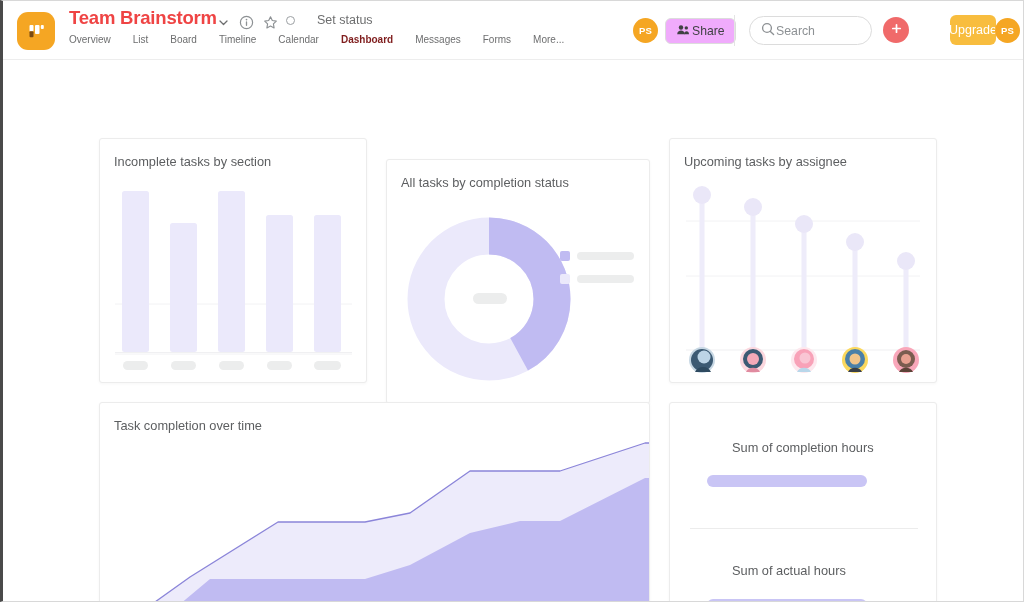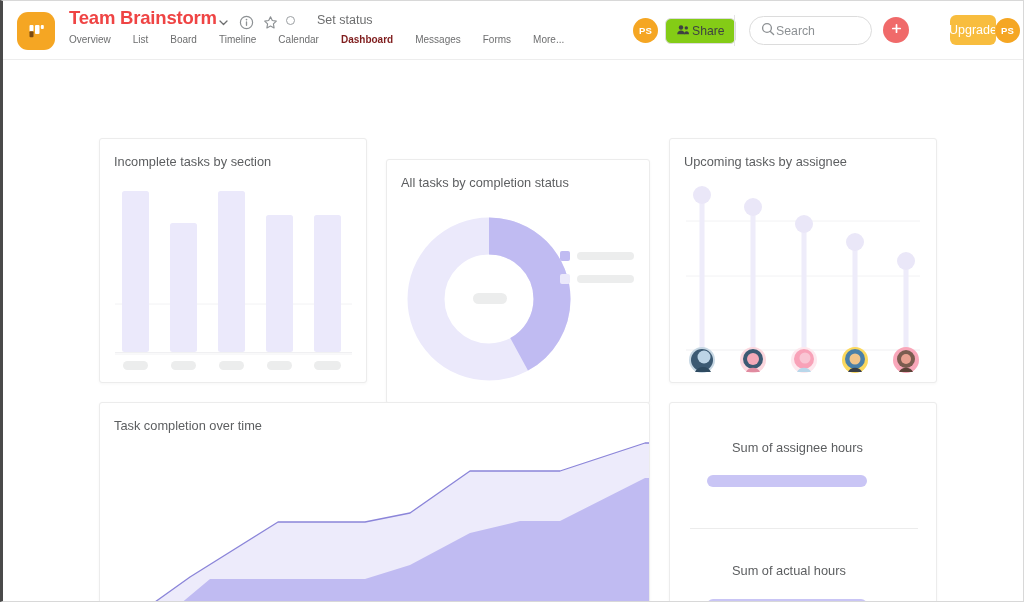--- a/index.html
+++ b/index.html
@@ -130,21 +130,21 @@
   .avatar-ps.a2 { left: 992px; }
 
   .share-btn {
     position: absolute;
     left: 662px;
     top: 17px;
     height: 26px;
     padding: 0 10px;
     border: 1px solid #dcdcdc;
     border-radius: 6px;
-    background: #84cc16;
+    background: #f0abfc;
     display: flex;
     align-items: center;
     gap: 2px;
     font-size: 12.2px;
     color: #3f4143;
     cursor: pointer;
   }
 
   .vdiv {
     position: absolute;
@@ -470,21 +470,21 @@
         <path d="M0,242 L0,240 L55,199 L90,174 L178,119 L265,119 L310,110 L370,68 L460,68 L545,40 L551,40 L551,244 L0,244 Z" fill="#edebfb"></path>
 
         <path d="M0,244 L0,243 L55,222 L110,176 L178,176 L265,176 L310,162 L370,130 L420,118 L460,118 L545,75 L551,75 L551,244 L0,244 Z" fill="#c0bbf2"></path>
 
         <path d="M0,240 L55,199 L90,174 L178,119 L265,119 L310,110 L370,68 L460,68 L545,40 L551,40" fill="none" stroke="#8b85d9" stroke-width="1.3" stroke-linejoin="round"></path>
       </svg>
     </div>
 
     <div class="card" id="card-sums">
       <div class="sum-block">
-        <div class="sum-title" style="top:37px;">Sum of assignee hours</div>
+        <div class="sum-title" style="top:37px;">Sum of completion hours</div>
         <div class="sum-bar" style="top:72px;"></div>
       </div>
       <div class="sum-divider"></div>
       <div class="sum-block">
         <div class="sum-title" style="top:160px;">Sum of actual hours</div>
         <div class="sum-bar" style="top:196px;"></div>
       </div>
     </div>
 
   </div>

